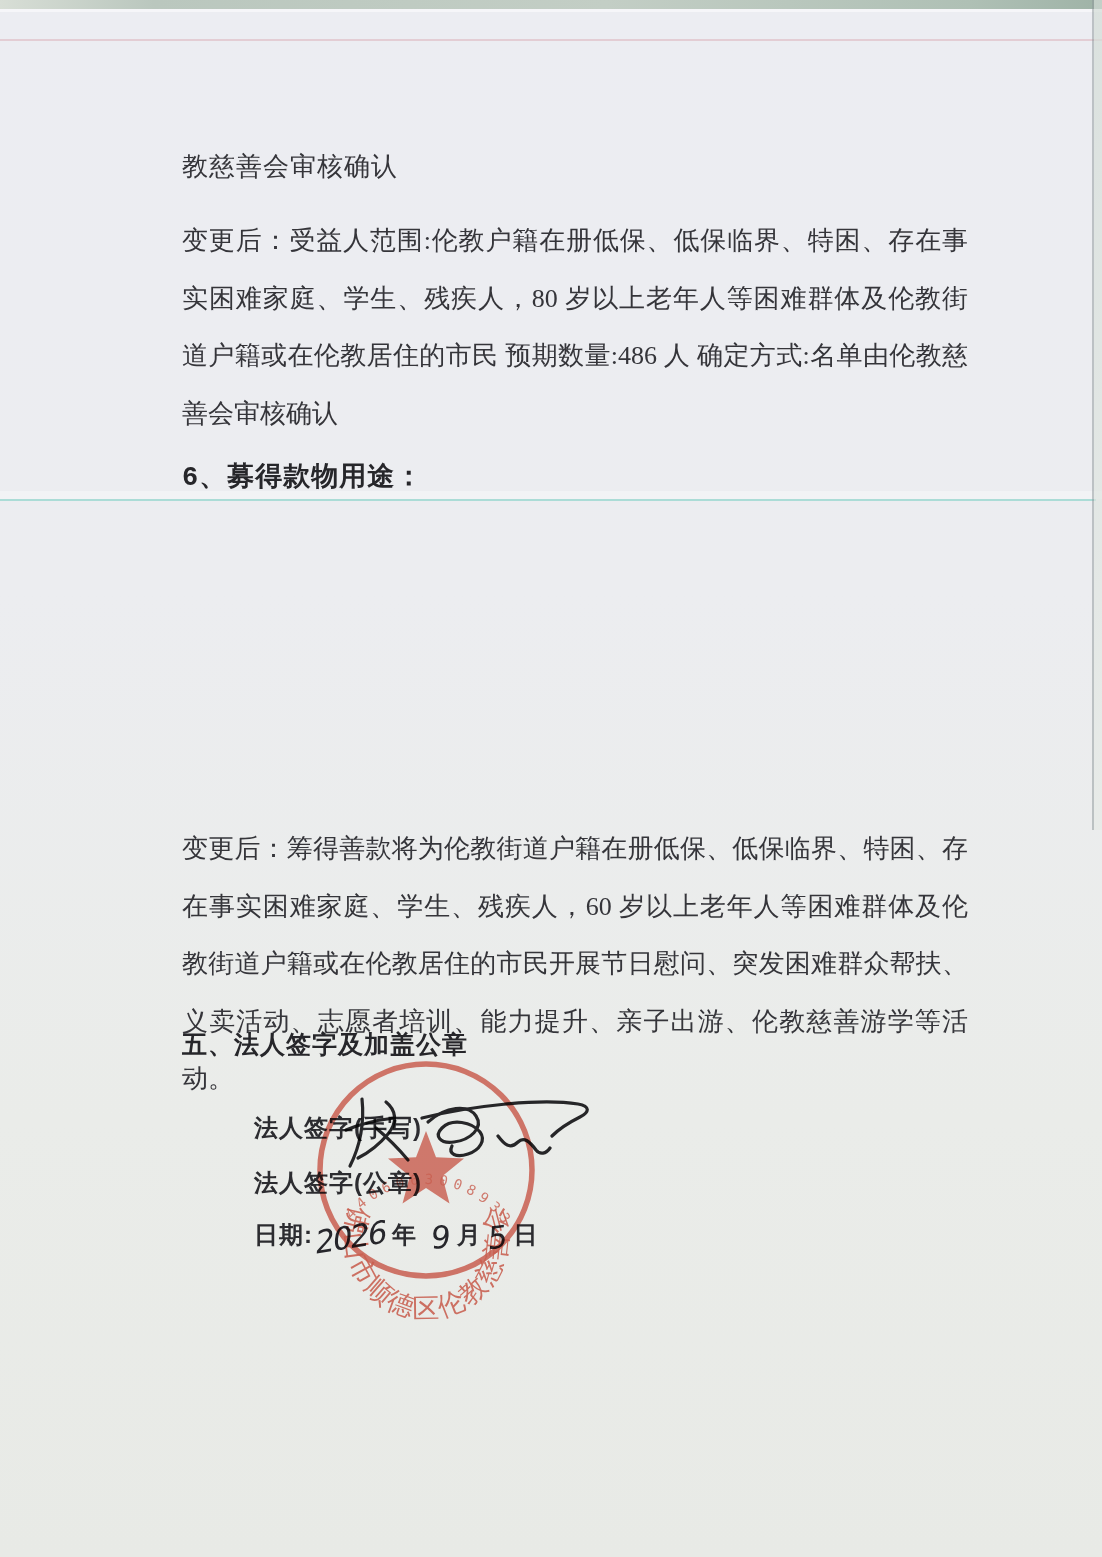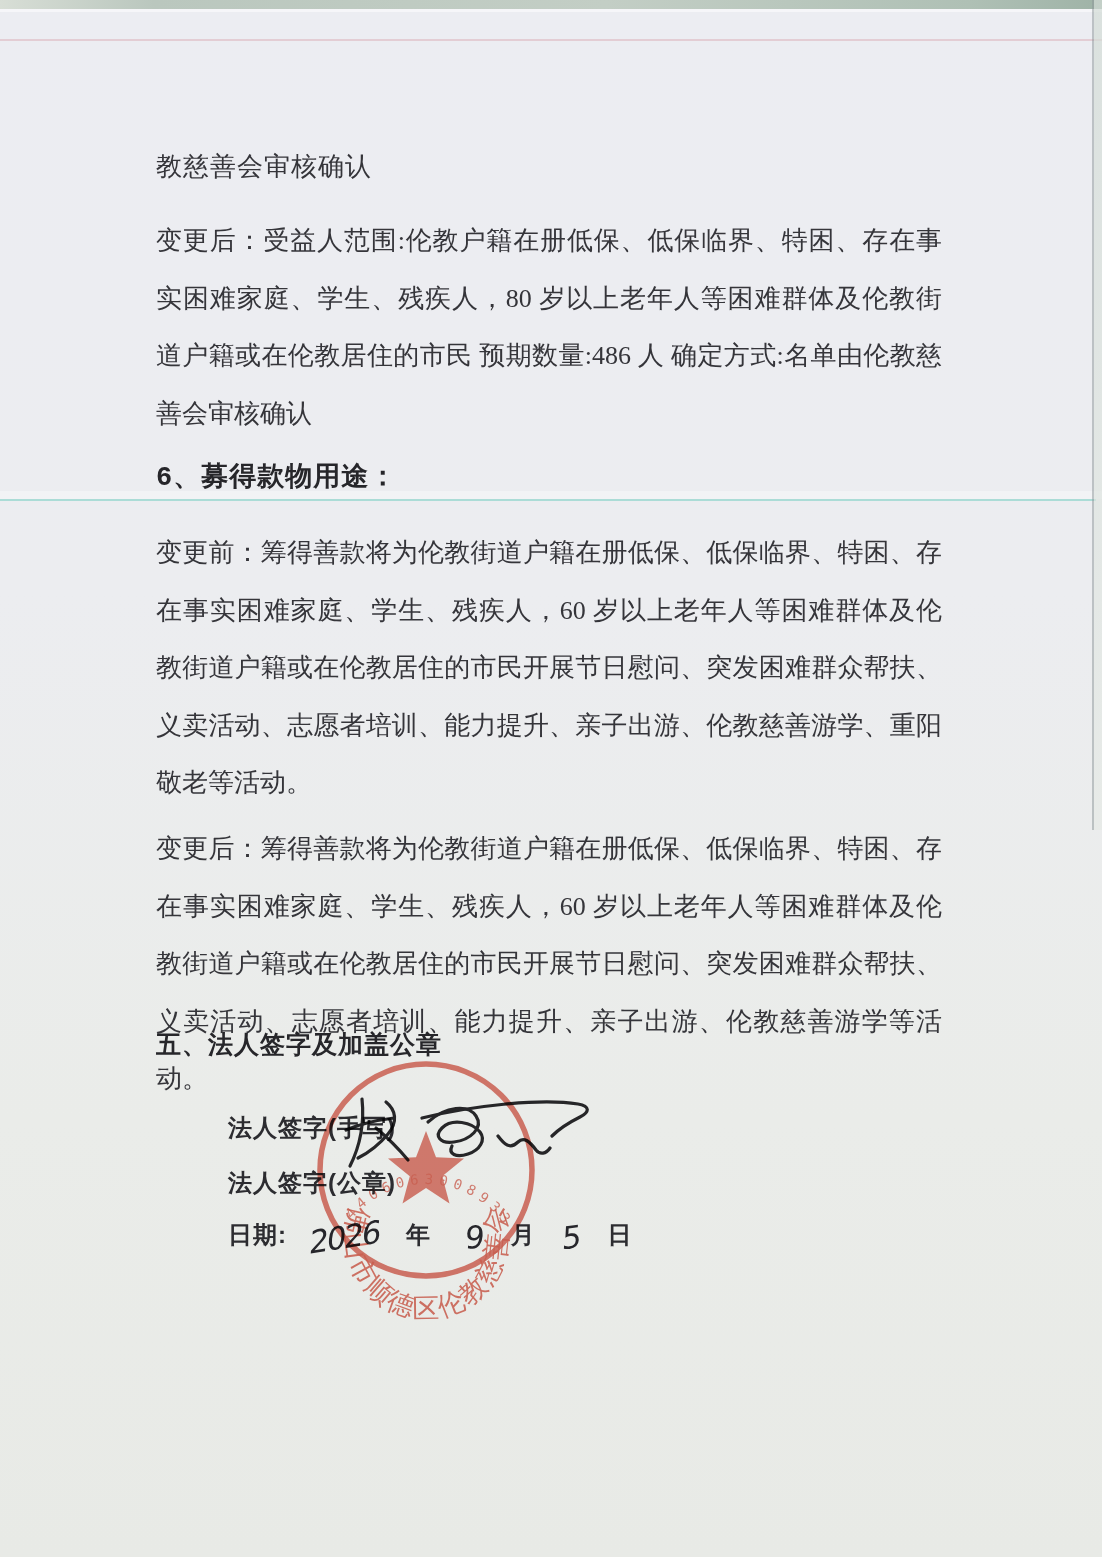--- a/index.html
+++ b/index.html
@@ -18,21 +18,21 @@
     background:linear-gradient(90deg,#d8ded6 0%,#bac7be 14%,#c3cec5 55%,#afc0b5 88%,#9fb3a7 100%);
   }
   .strip-top-glow{position:absolute;left:0;top:9px;width:1102px;height:3px;background:rgba(255,255,255,.5);}
   .line-pink{position:absolute;left:0;top:39px;width:1102px;height:2px;background:rgba(214,158,168,.40);}
   .band-light{position:absolute;left:0;top:491px;width:1102px;height:8px;background:rgba(255,255,255,.35);}
   .line-teal{position:absolute;left:0;top:499px;width:1096px;height:2px;background:rgba(118,206,193,.55);}
   .edge-right-line{position:absolute;left:1092px;top:0;width:2px;height:830px;background:rgba(140,150,152,.5);}
   .edge-right-fade{position:absolute;left:1094px;top:0;width:8px;height:830px;background:linear-gradient(180deg,#d3dcd6,#e6eae6);opacity:.7;}
 
   
-  .t{position:absolute;color:#35353a;}
+  .t{position:absolute;color:#35353a;margin-left:26px;}
   .cont{
     left:156px;top:150px;width:790px;font-size:26px;line-height:34px;letter-spacing:1px;
   }
   .para{
     left:156px;width:786px;font-size:26px;line-height:57.6px;
     text-align:justify;text-justify:inter-character;
   }
   .p1{top:212px;}
   .p2{top:524px;}
   .p3{top:820px;}
@@ -44,21 +44,21 @@
     left:156px;top:1028px;font-size:25px;font-weight:bold;color:#26262a;
     font-family:"Liberation Sans","DejaVu Sans",sans-serif;letter-spacing:1px;
   }
   .lbl{
     left:228px;font-size:24px;font-weight:600;color:#2c2c30;
     font-family:"Liberation Sans","DejaVu Sans",sans-serif;letter-spacing:1px;
   }
   .l1{top:1112px;}
   .l2{top:1167px;}
   .l3{top:1219px;}
-  .dateline{display:flex;align-items:flex-end;gap:20px;}
+  .dateline{display:flex;align-items:flex-end;}
   .dateline .unit{margin:0 2px;}
   .hw{
     font-family:"DejaVu Sans",sans-serif;font-weight:400;color:#26262b;
     display:inline-block;font-size:31px;line-height:28px;
   }
   .hw-year{transform:rotate(-9deg) skewX(-14deg);margin:0 4px 0 2px;letter-spacing:-2px;}
   .hw-month{transform:rotate(-5deg) skewX(-8deg);margin:0 3px 0 12px;}
   .hw-day{transform:rotate(-7deg) skewX(-10deg);margin:0 3px 0 4px;}
 
   
@@ -80,21 +80,20 @@
   <div class="line-teal"></div>
   <div class="edge-right-line"></div>
   <div class="edge-right-fade"></div>
 
   <div class="t cont">教慈善会审核确认</div>
 
   <div class="t para p1">变更后：受益人范围:伦教户籍在册低保、低保临界、特困、存在事实困难家庭、学生、残疾人，80 岁以上老年人等困难群体及伦教街道户籍或在伦教居住的市民 预期数量:486 人 确定方式:名单由伦教慈善会审核确认</div>
 
   <div class="t h6">6、募得款物用途：</div>
 
-  <div class="t para p2">变更前：筹得善款将为伦教街道户籍在册低保、低保临界、特困、存在事实困难家庭、学生、残疾人，60 岁以上老年人等困难群体及伦教街道户籍或在伦教居住的市民开展节日慰问、突发困难群众帮扶、义卖活动、志愿者培训、能力提升、亲子出游、伦教慈善游学、重阳敬老等活动。</div>
 
   <div class="t para p3">变更后：筹得善款将为伦教街道户籍在册低保、低保临界、特困、存在事实困难家庭、学生、残疾人，60 岁以上老年人等困难群体及伦教街道户籍或在伦教居住的市民开展节日慰问、突发困难群众帮扶、义卖活动、志愿者培训、能力提升、亲子出游、伦教慈善游学等活动。</div>
 
   <div class="t h5">五、法人签字及加盖公章</div>
 
   <div class="t lbl l1">法人签字(手写)</div>
 
   <div class="t lbl l2">法人签字(公章)</div>
 
   <div class="t lbl l3 dateline">

